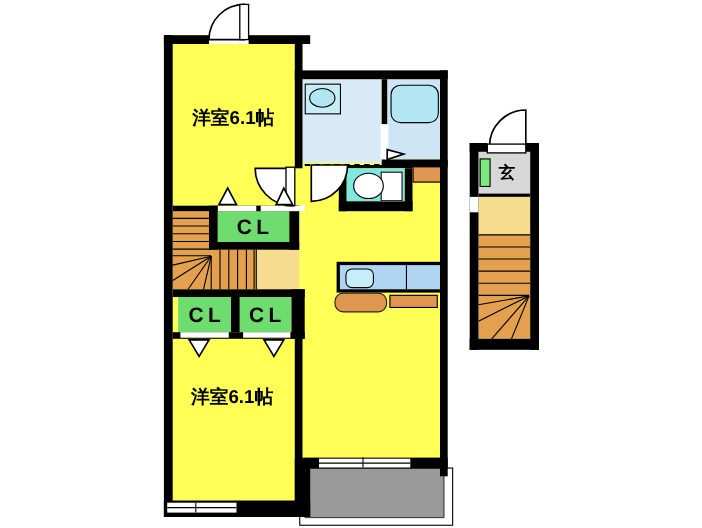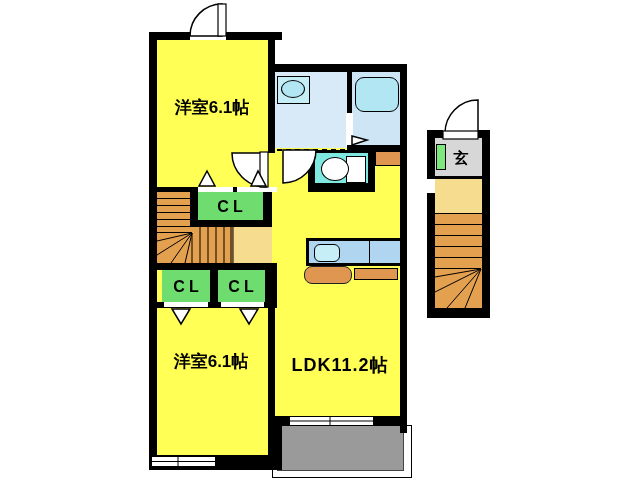--- a/index.html
+++ b/index.html
@@ -4,21 +4,21 @@
 <style>
   html,body{margin:0;padding:0;background:#fff;}
   #plan{position:relative;width:638px;height:480px;background:#fff;overflow:hidden;
         font-family:"Liberation Sans","DejaVu Sans",sans-serif;}
   .abs{position:absolute;}
   .wall{position:absolute;background:var(--wall_black,#000);}
   .lbl{position:absolute;transform:translate(-50%,-50%);color:#000;font-weight:bold;
        white-space:nowrap;line-height:1;}
   .room-lbl{font-size:17px;}
   .ldk-lbl{font-size:18px;letter-spacing:1px;}
-  .cl-lbl{font-size:16px;letter-spacing:4px;}
+  .cl-lbl{font-size:19px;letter-spacing:4px;}
   .balc-lbl{font-size:16px;letter-spacing:3px;}
   .gen-lbl{font-size:15px;}
   svg{position:absolute;left:0;top:0;pointer-events:none;}
 </style>
 </head>
 <body>
 
 <div id="plan">
 
   <div class="abs" style="left:157px;top:40px;width:118px;height:415px;background:var(--room_yellow,#FFFF55);"></div>
@@ -160,18 +160,17 @@
     <g stroke="#000" stroke-width="1">
       <line x1="290" y1="421" x2="373" y2="421"></line>
         <line x1="330" y1="416" x2="330" y2="425"></line>
       <line x1="152" y1="461.5" x2="215" y2="461.5"></line>
         <line x1="178" y1="457" x2="178" y2="466"></line>
     </g>
   </svg>
 
   <div class="lbl room-lbl" style="left:212px;top:107px;">洋室6.1帖</div>
   <div class="lbl room-lbl" style="left:211px;top:361px;">洋室6.1帖</div>
-  <div class="lbl ldk-lbl" style="left:340px;top:365px;">LDK11.2帖</div>
   <div class="lbl cl-lbl" style="left:232px;top:207px;">CL</div>
   <div class="lbl cl-lbl" style="left:188px;top:287px;">CL</div>
   <div class="lbl cl-lbl" style="left:243px;top:287px;">CL</div>
   <div class="lbl gen-lbl" style="left:461px;top:157px;">玄</div>
 </div>
 
 </body></html>

